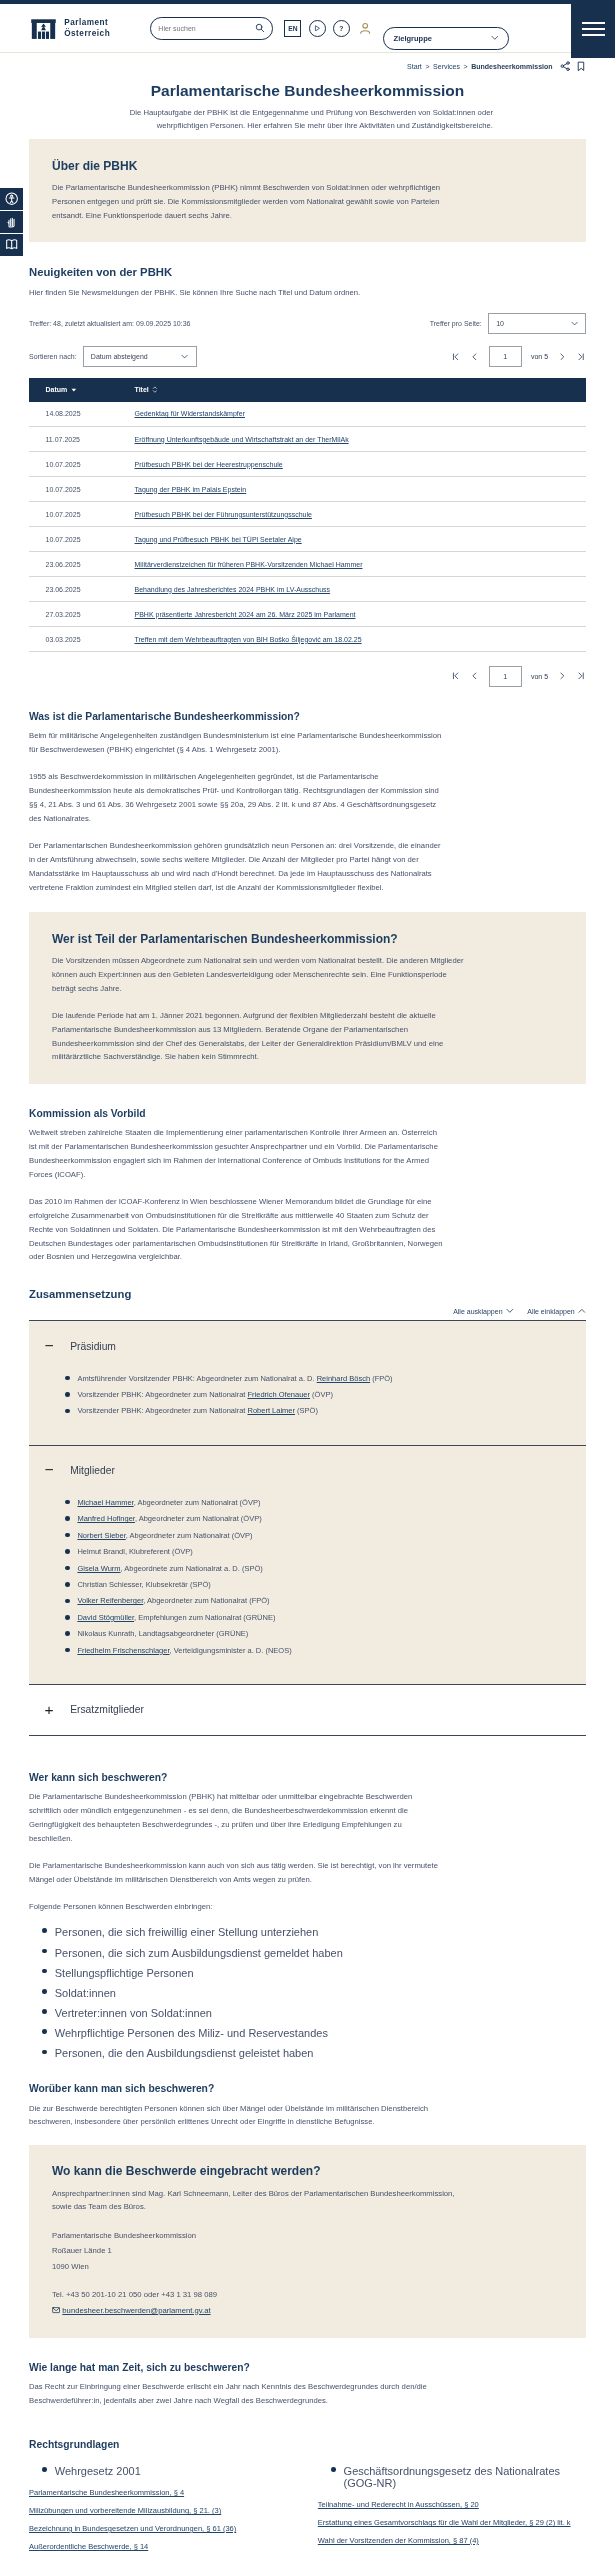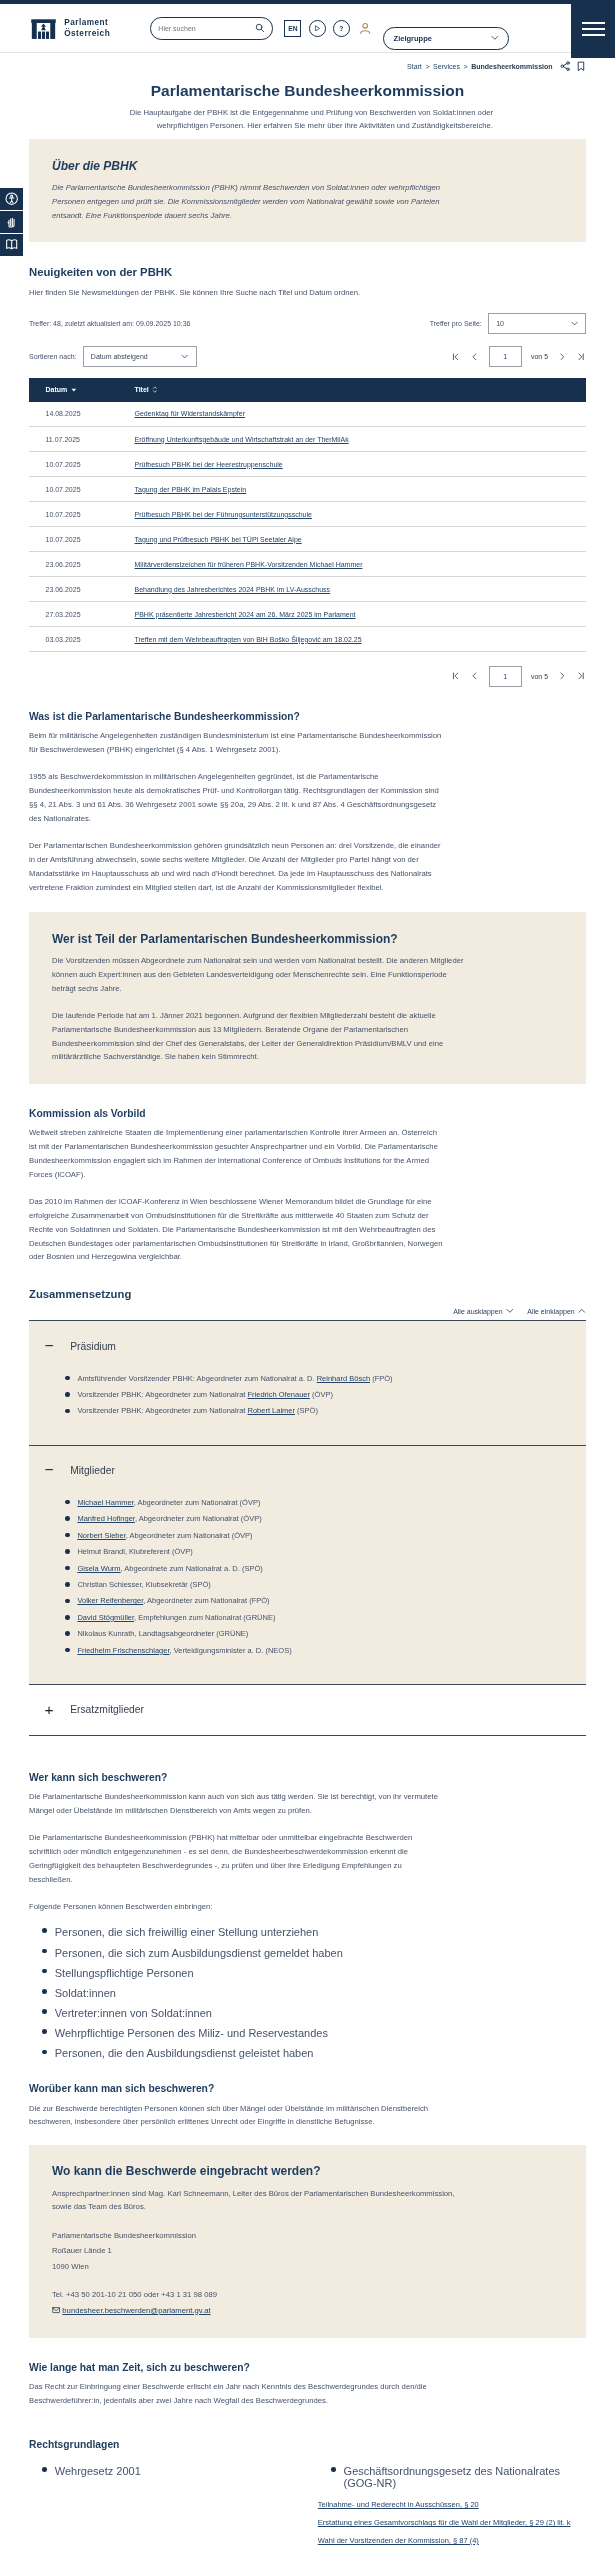--- a/index.html
+++ b/index.html
@@ -47,21 +47,21 @@
   .subtitle { max-width:371px; margin:0 auto; text-align:right; line-height:1.7; color:#46516b; }
 
   main { padding:0 29px; }
   h2.sec { color:#1d3c5f; font-size:11.3px; margin:24px 0 7.2px; }
   p.body { line-height:1.8; max-width:417px; margin-bottom:13.4px; }
 
   .beige { background:#f1ecdf; padding:19.6px 23px; }
   .beige h2 { color:#1d3c5f; font-size:12px; margin-bottom:8.2px; }
   .beige p { line-height:1.8; max-width:417px; }
   .beige p + p { margin-top:13.4px; }
-  .box-about { margin-top:7.2px;font-style:italic; }
+  .box-about { margin-top:7.2px; }
 
   
   .a11y { position:absolute; left:0; top:188px; display:flex; flex-direction:column; gap:1.5px; }
   .a11y button { width:23px; height:21.6px; background:#17304e; border:none; cursor:pointer;
     display:flex; align-items:center; justify-content:center; }
   .a11y svg { stroke:#fff; }
 
   
   .nc-row { display:flex; justify-content:space-between; align-items:center; margin-top:11.3px; }
   .nc-left, .nc-right { display:flex; align-items:center; gap:6.2px; }
@@ -490,22 +490,22 @@
     </section>
     <section class="acc-item">
       <div class="acc-header">
         <span class="acc-glyph">+</span>
         <span>Ersatzmitglieder</span>
       </div>
     </section>
   </div>
 
   <h2 class="sec" style="font-size:10.3px;margin-top:36px">Wer kann sich beschweren?</h2>
+  <p class="body">Die Parlamentarische Bundesheerkommission (PBHK) hat mittelbar oder unmittelbar eingebrachte Beschwerden schriftlich oder mündlich entgegenzunehmen - es sei denn, die Bundesheerbeschwerdekommission erkennt die Geringfügigkeit des behaupteten Beschwerdegrundes -, zu prüfen und über ihre Erledigung Empfehlungen zu beschließen.</p>
   <p class="body">Die Parlamentarische Bundesheerkommission kann auch von sich aus tätig werden. Sie ist berechtigt, von ihr vermutete Mängel oder Übelstände im militärischen Dienstbereich von Amts wegen zu prüfen.</p>
-  <p class="body">Die Parlamentarische Bundesheerkommission (PBHK) hat mittelbar oder unmittelbar eingebrachte Beschwerden schriftlich oder mündlich entgegenzunehmen - es sei denn, die Bundesheerbeschwerdekommission erkennt die Geringfügigkeit des behaupteten Beschwerdegrundes -, zu prüfen und über ihre Erledigung Empfehlungen zu beschließen.</p>
   <p class="body" style="margin-bottom:9.3px">Folgende Personen können Beschwerden einbringen:</p>
   <ul class="bodylist">
     <li>Personen, die sich freiwillig einer Stellung unterziehen</li>
     <li>Personen, die sich zum Ausbildungsdienst gemeldet haben</li>
     <li>Stellungspflichtige Personen</li>
     <li>Soldat:innen</li>
     <li>Vertreter:innen von Soldat:innen</li>
     <li>Wehrpflichtige Personen des Miliz- und Reservestandes</li>
     <li>Personen, die den Ausbildungsdienst geleistet haben</li>
   </ul>
@@ -532,20 +532,26 @@
 
   <h2 class="sec" style="font-size:10.3px">Wie lange hat man Zeit, sich zu beschweren?</h2>
   <p class="body">Das Recht zur Einbringung einer Beschwerde erlischt ein Jahr nach Kenntnis des Beschwerdegrundes durch den/die Beschwerdeführer:in, jedenfalls aber zwei Jahre nach Wegfall des Beschwerdegrundes.</p>
 
   <h2 class="sec" style="font-size:10.3px;margin-top:31px">Rechtsgrundlagen</h2>
   <div class="law-grid">
     <div>
       <ul class="bodylist" style="margin-bottom:0">
           <li>Wehrgesetz 2001</li>
         </ul>
+      <div class="law-links">
+        <a>Parlamentarische Bundesheerkommission, § 4</a>
+        <a>Milizübungen und vorbereitende Milizausbildung, § 21. (3)</a>
+        <a>Bezeichnung in Bundesgesetzen und Verordnungen, § 61 (36)</a>
+        <a>Außerordentliche Beschwerde, § 14</a>
+      </div>
     </div>
     <div>
       <ul class="bodylist" style="margin-bottom:0">
           <li>Geschäftsordnungsgesetz des Nationalrates (GOG-NR)</li>
         </ul>
       <div class="law-links">
         <a>Teilnahme- und Rederecht in Ausschüssen, § 20</a>
         <a>Erstattung eines Gesamtvorschlags für die Wahl der Mitglieder, § 29 (2) lit. k</a>
         <a>Wahl der Vorsitzenden der Kommission, § 87 (4)</a>
       </div>

